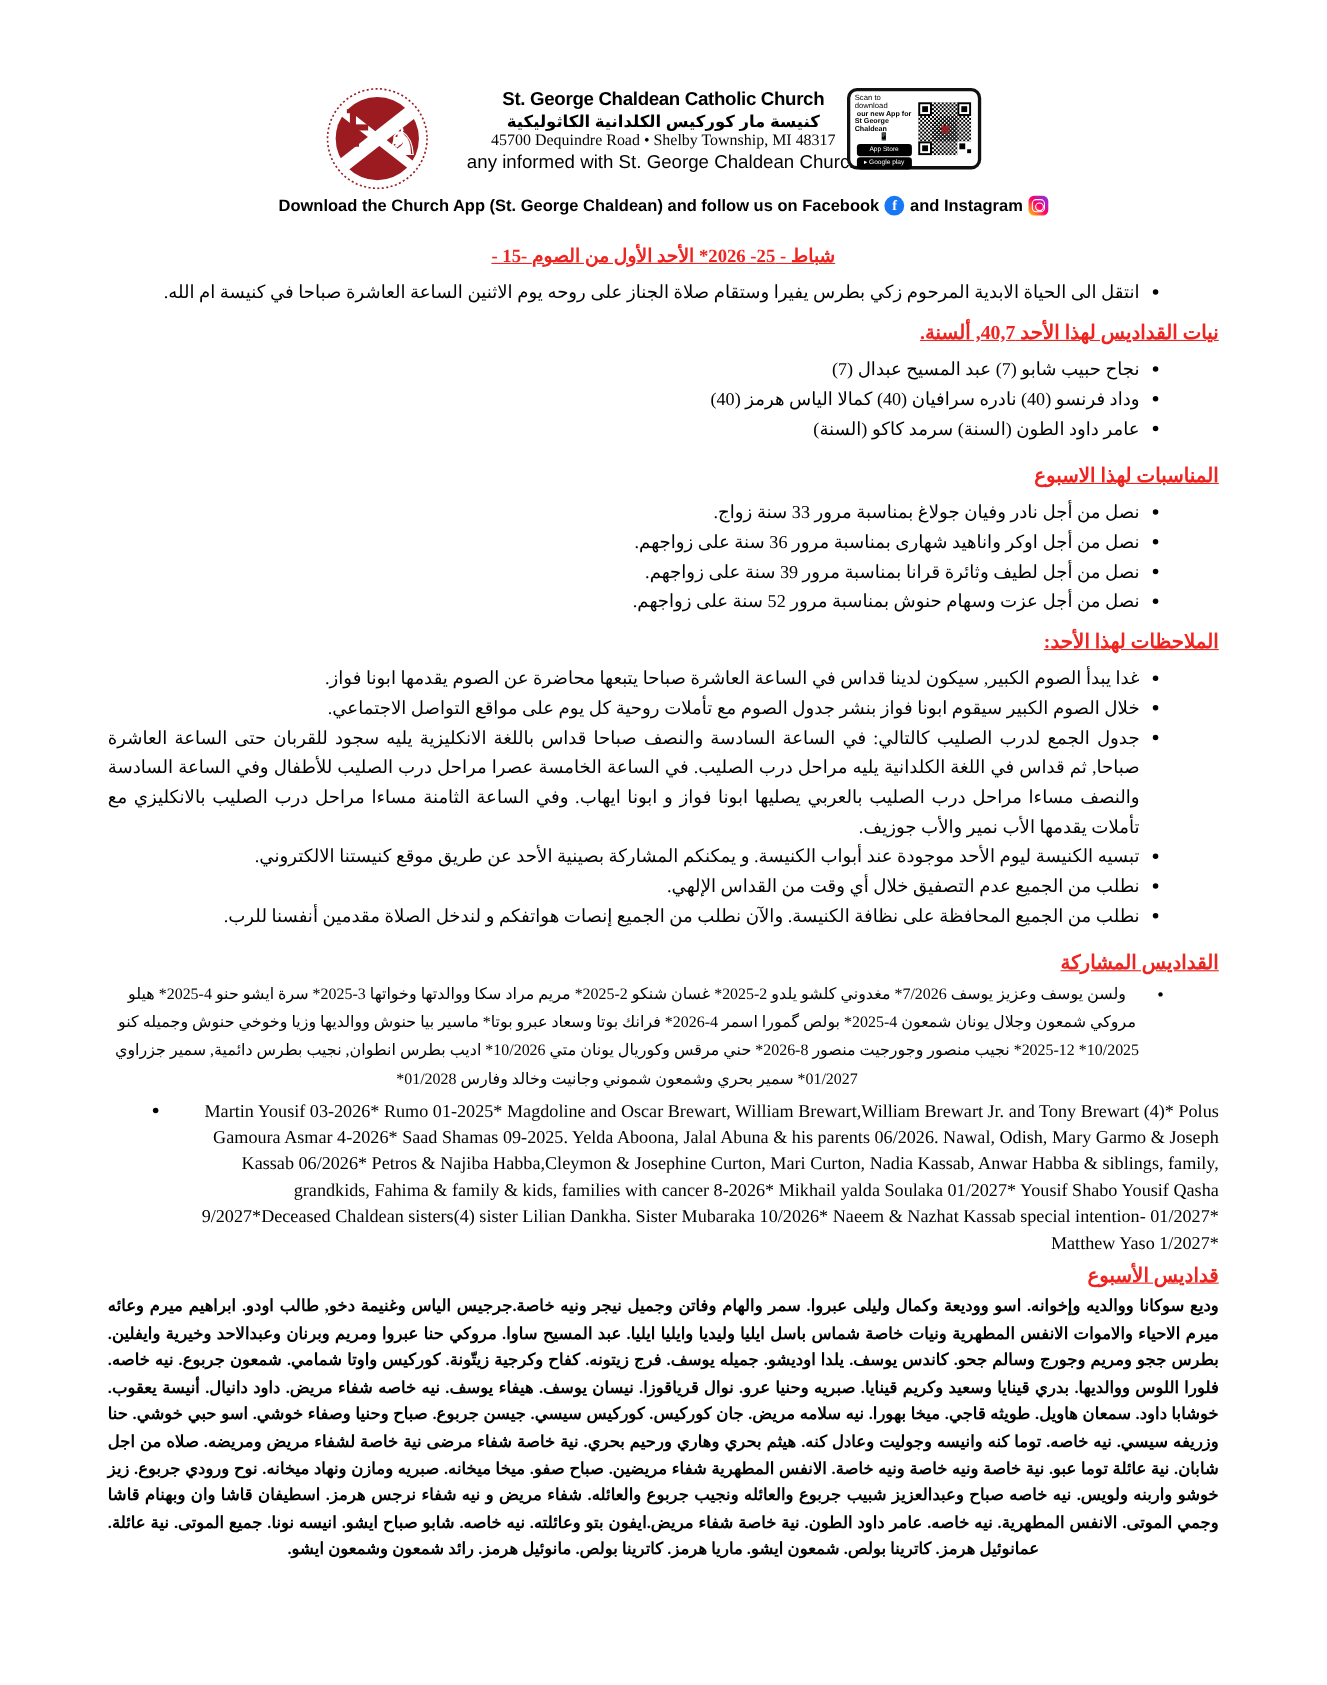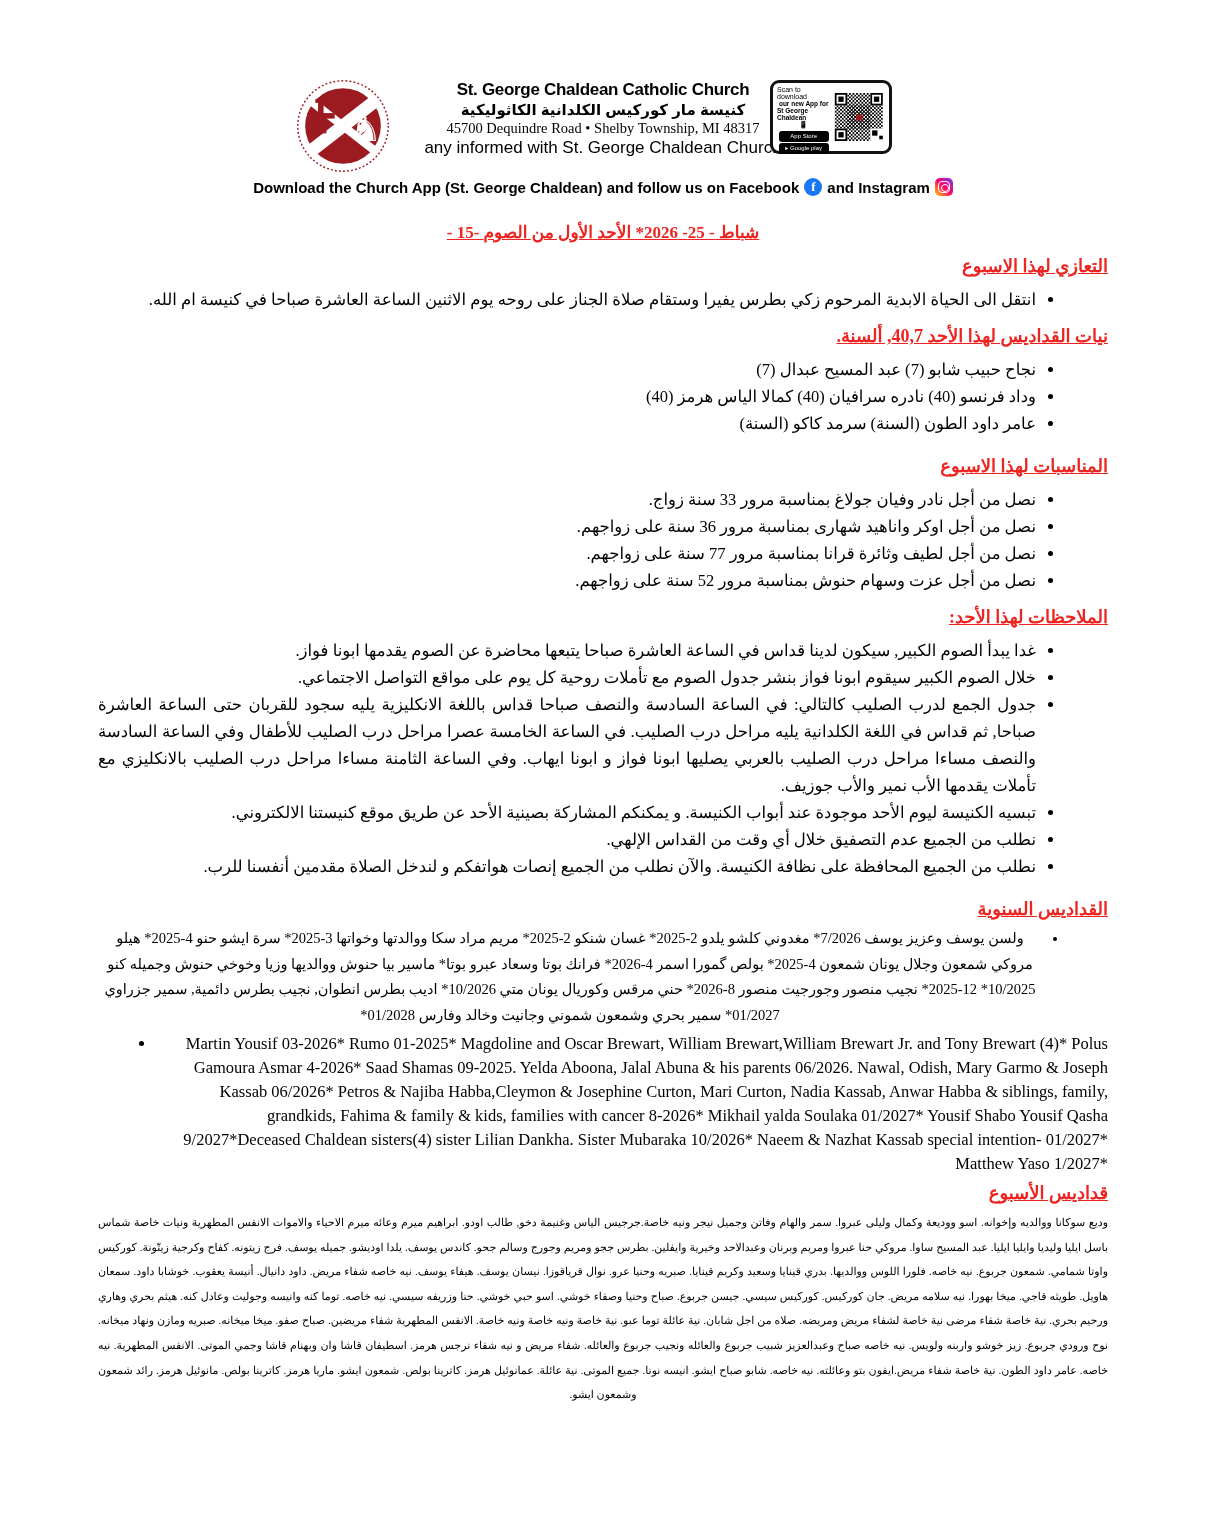--- a/index.html
+++ b/index.html
@@ -49,22 +49,22 @@
   ul.ar-list { direction:rtl; list-style:disc outside; padding-right:72px; margin-top:9px; }
   ul.ar-list li { font-size:16.5px; line-height:27px; text-align:right; }
   ul.ar-list.just li { text-align:justify; }
 
   ul.ar-list-small { direction:rtl; list-style:disc outside; padding-right:66px; margin-top:6px; }
   ul.ar-list-small li { font-size:14.5px; line-height:25.5px; text-align:center; }
 
   ul.en-list { direction:ltr; list-style:disc outside; padding-left:58px; margin-top:4px; }
   ul.en-list li { font-size:16.5px; line-height:24px; text-align:right; font-family:Liberation Serif, serif; }
 
-  .week-par { direction:rtl; font-size:11px; line-height:24.6px; text-align:justify;
-              text-align-last:center; margin-top:6px; }
+  .week-par { direction:rtl; font-size:15px; line-height:24.6px; text-align:justify;
+              text-align-last:center; margin-top:6px;font-weight:bold; }
 </style>
 </head>
 <body>
 
 <div class="page">
 
   <div class="header">
     <svg class="logo" viewBox="0 0 130 104">
       <circle cx="65" cy="52" r="49" fill="#fff" stroke="#9B1B21" stroke-width="1.6" stroke-dasharray="2 2.4"></circle>
       <circle cx="65" cy="52" r="41" fill="#9B1B21"></circle>
@@ -133,51 +133,50 @@
 
   <div class="dl-line">
     <span>Download the Church App (St. George Chaldean)  and follow us on Facebook</span>
     <span class="fb-icon">f</span>
     <span>and Instagram</span>
     <span class="ig-icon"></span>
   </div>
 
   <div class="doc-title" dir="ltr">- 15- شباط - 25- 2026* الأحد الأول من الصوم</div>
 
-  <div class="sec-head mt-md">التعازي لهذا الاسبوع</div>
   <ul class="ar-list">
     <li>انتقل الى الحياة الابدية المرحوم زكي بطرس يفيرا وستقام صلاة الجناز على روحه يوم الاثنين الساعة العاشرة صباحا في كنيسة ام الله.</li>
   </ul>
 
   <div class="sec-head mt-md">نيات القداديس لهذا الأحد 40,7, ألسنة.</div>
   <ul class="ar-list">
     <li>نجاح حبيب شابو (7) عبد المسيح عبدال (7)</li>
     <li>وداد فرنسو (40) نادره سرافيان (40) كمالا الياس هرمز (40)</li>
     <li>عامر داود الطون (السنة) سرمد كاكو (السنة)</li>
   </ul>
 
   <div class="sec-head mt-lg">المناسبات لهذا الاسبوع</div>
   <ul class="ar-list">
     <li>نصل من أجل نادر وفيان جولاغ بمناسبة مرور 33 سنة زواج.</li>
     <li>نصل من أجل اوكر واناهيد شهارى بمناسبة مرور 36 سنة على زواجهم.</li>
-    <li>نصل من أجل  لطيف وثائرة قرانا بمناسبة مرور 77 سنة على زواجهم.</li>
+    <li>نصل من أجل  لطيف وثائرة قرانا بمناسبة مرور 39 سنة على زواجهم.</li>
     <li>نصل من أجل عزت وسهام حنوش بمناسبة مرور 52 سنة على زواجهم.</li>
   </ul>
 
   <div class="sec-head mt-md">الملاحظات لهذا الأحد:</div>
   <ul class="ar-list just">
     <li>غدا يبدأ الصوم الكبير, سيكون لدينا قداس في الساعة العاشرة صباحا يتبعها محاضرة عن الصوم يقدمها ابونا فواز.</li>
     <li>خلال الصوم الكبير سيقوم ابونا فواز بنشر جدول الصوم مع تأملات روحية كل يوم على مواقع التواصل الاجتماعي.</li>
     <li>جدول الجمع لدرب الصليب كالتالي: في الساعة السادسة والنصف صباحا قداس باللغة الانكليزية يليه سجود للقربان حتى الساعة العاشرة صباحا, ثم قداس في اللغة الكلدانية يليه مراحل درب الصليب. في الساعة الخامسة عصرا مراحل درب الصليب للأطفال وفي الساعة السادسة والنصف مساءا مراحل درب الصليب بالعربي يصليها ابونا فواز و ابونا ايهاب. وفي الساعة الثامنة مساءا مراحل درب الصليب بالانكليزي مع تأملات يقدمها الأب نمير والأب جوزيف.</li>
     <li>تبسيه الكنيسة ليوم الأحد موجودة عند أبواب الكنيسة. و يمكنكم المشاركة بصينية الأحد عن طريق موقع كنيستنا الالكتروني.</li>
     <li>نطلب من الجميع عدم التصفيق خلال أي وقت من القداس الإلهي.</li>
     <li>نطلب من الجميع المحافظة على نظافة الكنيسة. والآن نطلب من الجميع إنصات هواتفكم و لندخل الصلاة مقدمين أنفسنا للرب.</li>
   </ul>
 
-  <div class="sec-head mt-lg">القداديس السنوية</div>
+  <div class="sec-head mt-lg">القداديس المشاركة</div>
   <ul class="ar-list-small">
     <li>ولسن يوسف وعزيز يوسف 7/2026* مغدوني كلشو يلدو 2-2025*  غسان شنكو 2-2025* مريم مراد سكا ووالدتها وخواتها 3-2025*  سرة ايشو حنو 4-2025* هيلو مروكي شمعون وجلال يونان شمعون 4-2025* بولص گمورا اسمر 4-2026* فرانك بوتا وسعاد عبرو بوتا* ماسير بيا حنوش ووالديها وزيا وخوخي حنوش وجميله كنو 10/2025*  12-2025* نجيب منصور وجورجيت منصور 8-2026* حني مرقس وكوريال يونان متي 10/2026* اديب بطرس انطوان, نجيب بطرس دائمية, سمير جزراوي 01/2027* سمير بحري وشمعون شموني وجانيت وخالد وفارس 01/2028*</li>
   </ul>
   <ul class="en-list">
     <li>Martin Yousif 03-2026*  Rumo 01-2025* Magdoline and Oscar Brewart, William Brewart,William Brewart Jr. and Tony Brewart (4)* Polus Gamoura Asmar 4-2026*  Saad Shamas 09-2025. Yelda Aboona, Jalal Abuna &amp; his parents 06/2026. Nawal, Odish, Mary Garmo &amp; Joseph Kassab 06/2026* Petros &amp; Najiba Habba,Cleymon &amp; Josephine Curton, Mari Curton, Nadia Kassab, Anwar Habba &amp; siblings, family, grandkids, Fahima &amp; family &amp; kids, families with cancer 8-2026* Mikhail yalda Soulaka 01/2027*  Yousif Shabo Yousif Qasha 9/2027*Deceased Chaldean sisters(4) sister Lilian Dankha. Sister Mubaraka 10/2026* Naeem &amp; Nazhat Kassab special intention- 01/2027* Matthew Yaso 1/2027*</li>
   </ul>
 
   <div class="sec-head mt-sm">قداديس الأسبوع</div>
   <div class="week-par">وديع سوكانا ووالديه وإخوانه. اسو ووديعة وكمال وليلى عبروا.  سمر والهام وفاتن وجميل نيجر ونيه خاصة.جرجيس الياس وغنيمة دخو, طالب اودو. ابراهيم ميرم وعائه ميرم الاحياء والاموات الانفس المطهرية ونيات خاصة شماس باسل ايليا وليديا وايليا ايليا. عبد المسيح ساوا. مروكي حنا عبروا ومريم وبرنان وعبدالاحد وخيرية وايفلين. بطرس ججو ومريم وجورج وسالم جحو. كاندس يوسف. يلدا اوديشو. جميله يوسف. فرج زيتونه. كفاح وكرجية زيتّونة. كوركيس واوتا شمامي. شمعون جربوع. نيه خاصه. فلورا اللوس ووالديها. بدري قينايا وسعيد وكريم قينايا. صبريه وحنيا عرو. نوال قرياقوزا. نيسان يوسف. هيفاء يوسف. نيه خاصه شفاء مريض. داود دانيال. أنيسة يعقوب. خوشابا داود. سمعان هاويل. طويثه قاجي. ميخا بهورا. نيه سلامه مريض. جان كوركيس. كوركيس سيسي. جيسن جربوع. صباح وحنيا وصفاء خوشي. اسو حبي خوشي. حنا وزريفه سيسي. نيه خاصه. توما كنه وانيسه وجوليت وعادل كنه. هيثم بحري وهاري ورحيم بحري. نية خاصة شفاء مرضى نية خاصة لشفاء مريض ومريضه. صلاه من اجل شابان. نية عائلة توما عبو. نية خاصة ونيه خاصة ونيه خاصة. الانفس المطهرية شفاء مريضين. صباح صفو. ميخا ميخانه. صبريه ومازن ونهاد ميخانه. نوح ورودي جربوع. زيز خوشو  واربنه ولويس. نيه خاصه صباح وعبدالعزيز شبيب جربوع والعائله ونجيب جربوع والعائله. شفاء مريض و نيه شفاء نرجس هرمز. اسطيفان قاشا وان وبهنام قاشا وجمي الموتى. الانفس المطهرية. نيه خاصه. عامر داود الطون. نية خاصة شفاء مريض.ايفون بتو وعائلته. نيه خاصه. شابو صباح ايشو. انيسه نونا. جميع الموتى. نية عائلة. عمانوئيل هرمز. كاترينا بولص. شمعون ايشو. ماريا هرمز. كاترينا بولص. مانوئيل هرمز. رائد شمعون وشمعون ايشو.</div>
 

